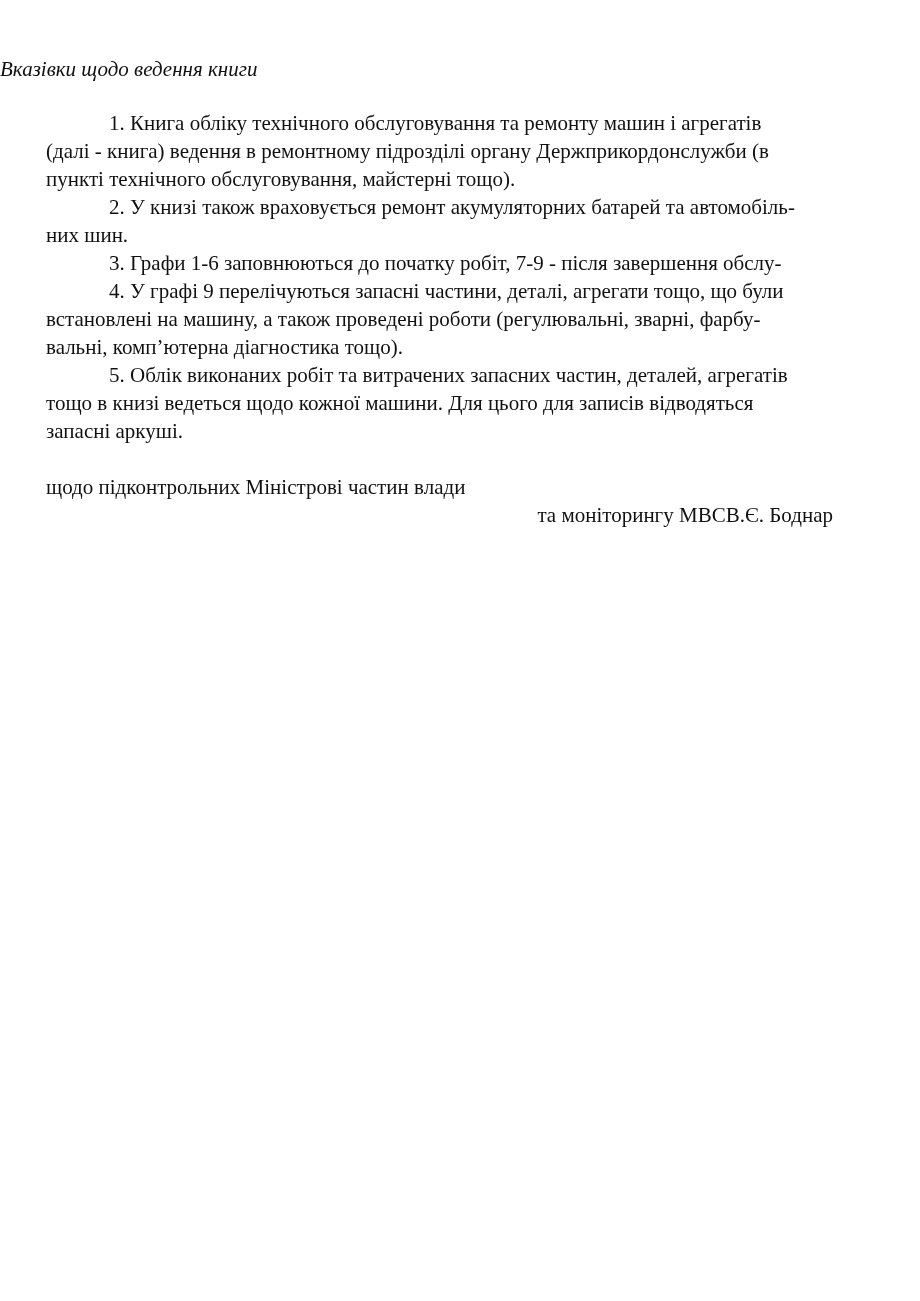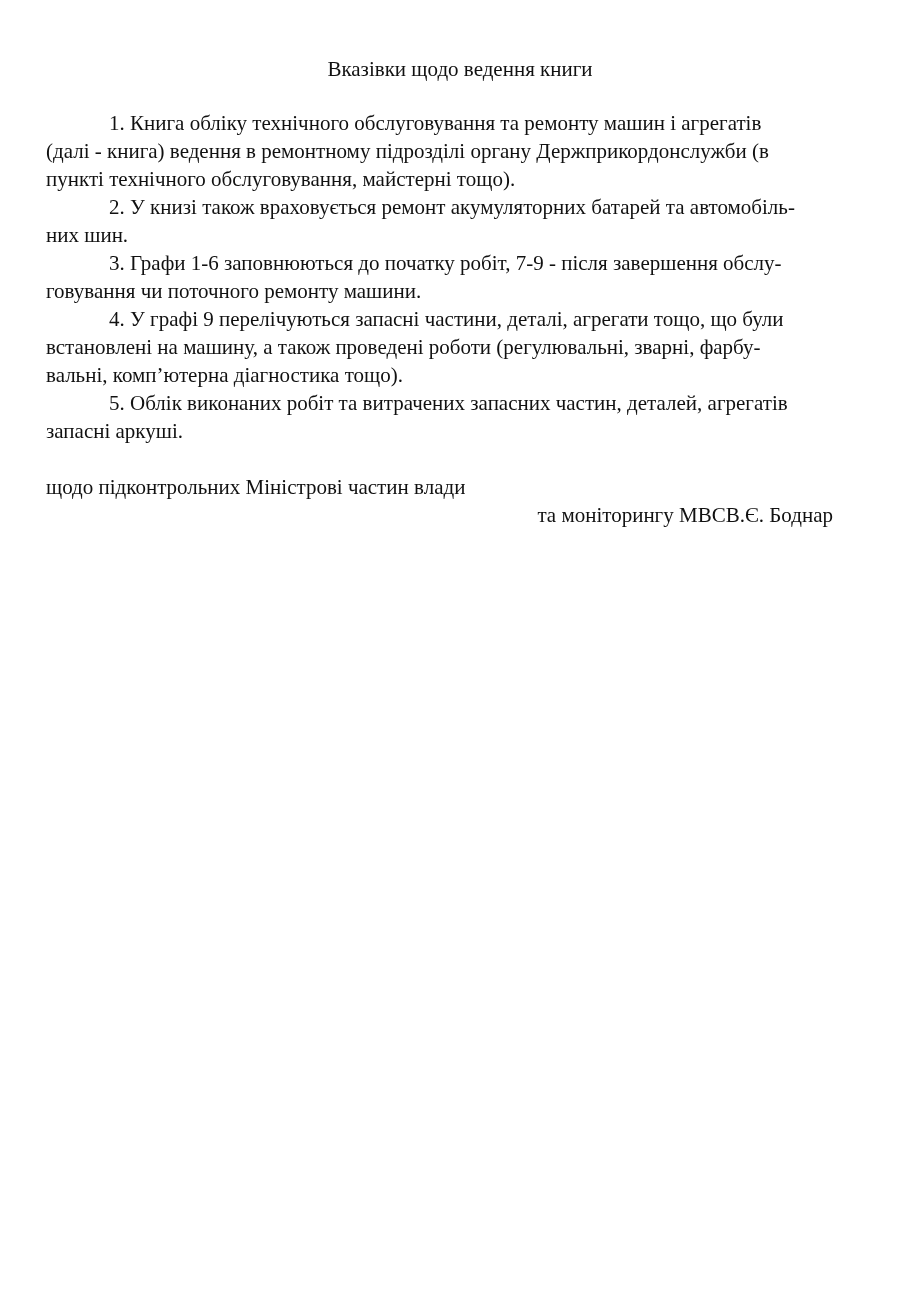--- a/index.html
+++ b/index.html
@@ -14,26 +14,26 @@
     background: #ffffff;
     overflow: hidden;
     font-family: "Liberation Serif", "DejaVu Serif", serif;
     font-size: 21px;
     line-height: 28px;
     color: #111111;
     box-sizing: border-box;
     padding-top: 55px;
   }
   .doc-title {
-    text-align: center;
     white-space: pre;
     margin: 0 0 26px 0;
     font-weight: normal;
     font-size: 21px;
     line-height: 28px;
+    font-style: italic;
   }
   .content {
     padding-left: 46px;
     padding-right: 63px;
   }
   .line {
     white-space: pre;
     height: 28px;
   }
   .line.indent {
@@ -64,25 +64,25 @@
   <h1 class="doc-title">Вказівки щодо ведення книги</h1>
 
   <div class="content">
 
     <div class="line indent">1. Книга обліку технічного обслуговування та ремонту машин і агрегатів</div>
     <div class="line">(далі - книга) ведення в ремонтному підрозділі органу Держприкордонслужби (в</div>
     <div class="line">пункті технічного обслуговування, майстерні тощо).</div>
     <div class="line indent">2. У книзі також враховується ремонт акумуляторних батарей та автомобіль-</div>
     <div class="line">них шин.</div>
     <div class="line indent">3. Графи 1-6 заповнюються до початку робіт, 7-9 - після завершення обслу-</div>
-    <div class="line">говування чи поточного ремонту машини.</div>
     <div class="line indent">4. У графі 9 перелічуються запасні частини, деталі, агрегати тощо, що були</div>
     <div class="line">встановлені на машину, а також проведені роботи (регулювальні, зварні, фарбу-</div>
     <div class="line">вальні, комп’ютерна діагностика тощо).</div>
     <div class="line indent">5. Облік виконаних робіт та витрачених запасних частин, деталей, агрегатів</div>
+    <div class="line">тощо в книзі ведеться щодо кожної машини. Для цього для записів відводяться</div>
     <div class="line">запасні аркуші.</div>
 
     <div class="signoff">
       <div class="line">щодо підконтрольних Міністрові частин влади</div>
       <div class="signoff-row">
         <span class="line">та моніторингу МВС</span>
         <span class="signoff-name">В.Є. Боднар</span>
       </div>
     </div>
 

